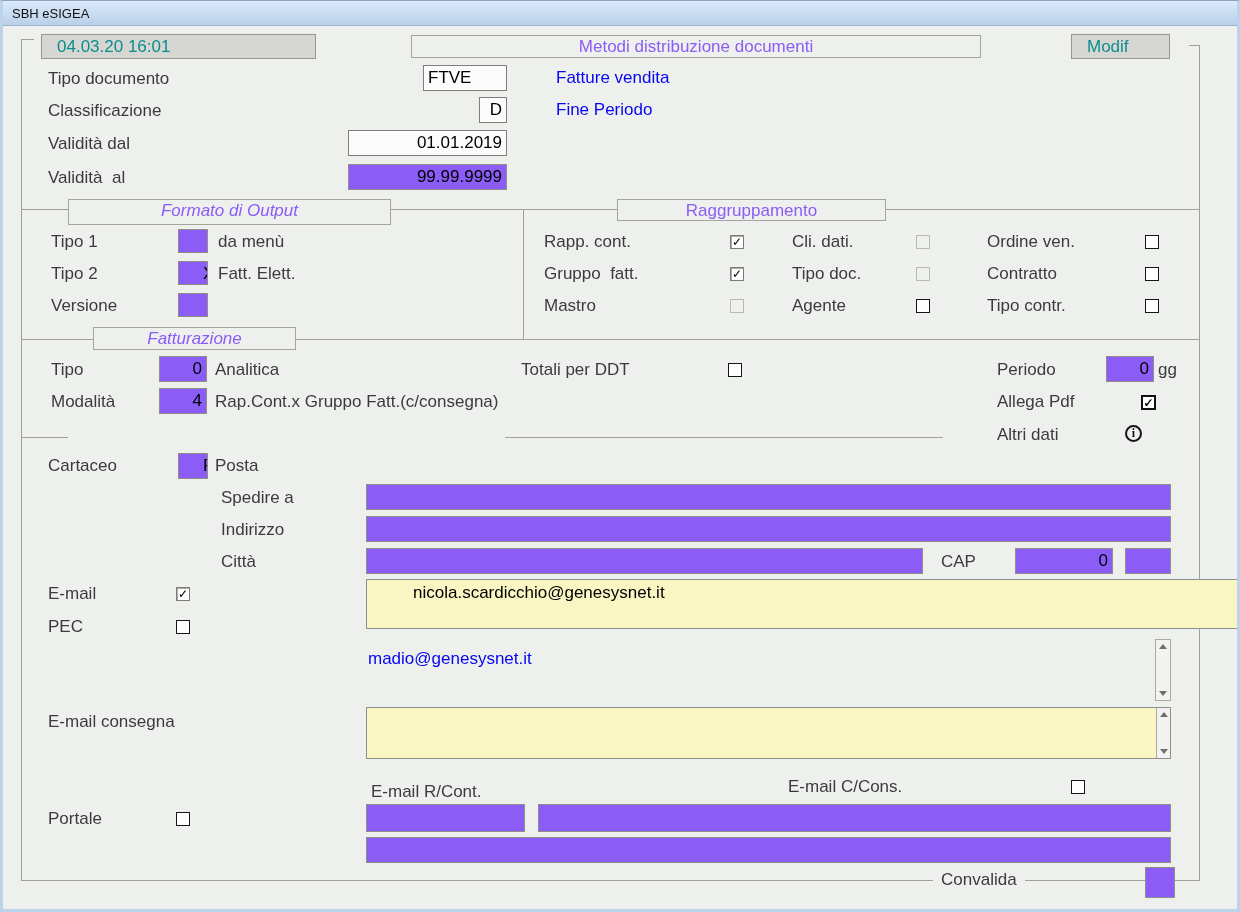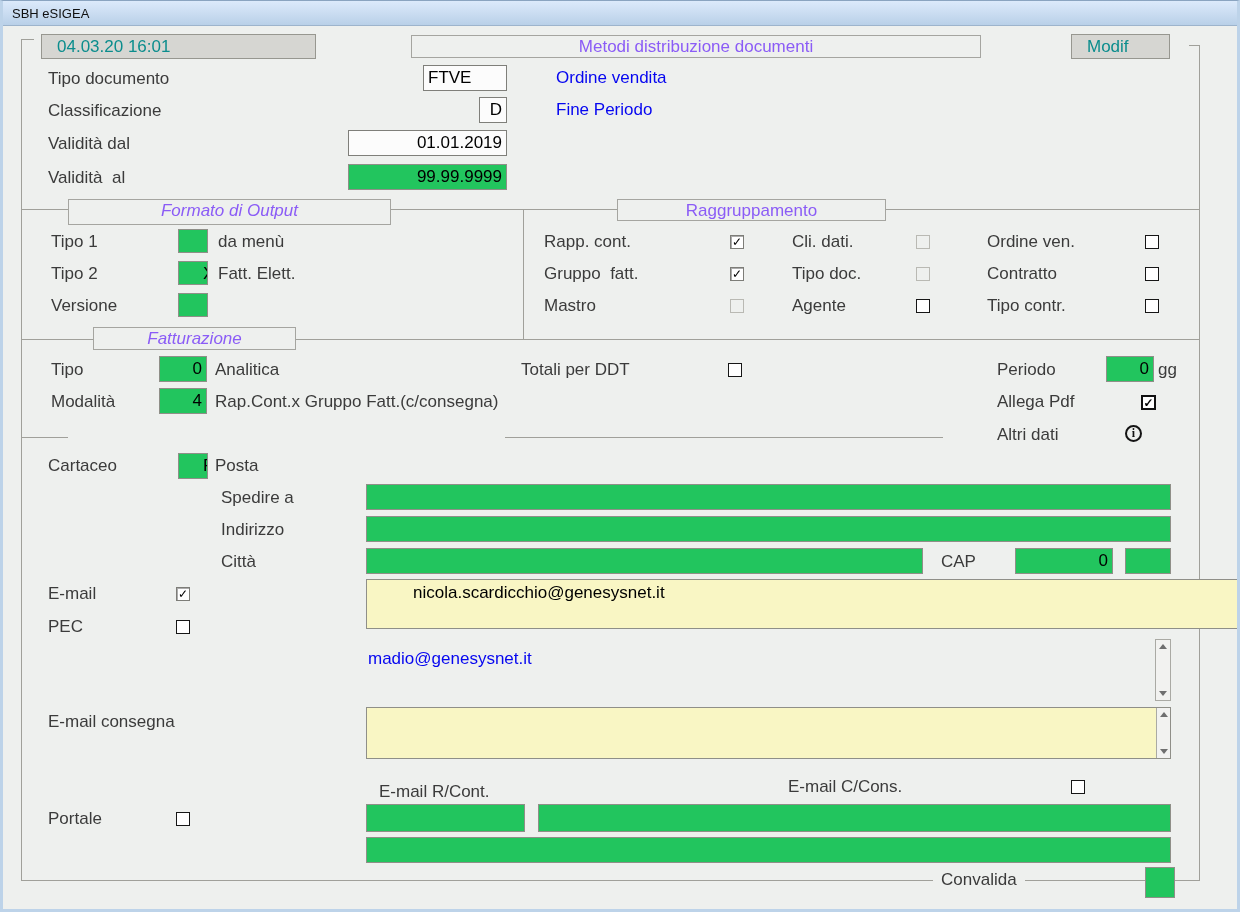--- a/index.html
+++ b/index.html
@@ -23,21 +23,21 @@
   .hdrbox{
     position:absolute;border:1px solid #a5a5a0;background:#eef0ee;z-index:3;
     font-size:17px;color:#8b5cf6;text-align:center;line-height:21px;box-sizing:border-box;white-space:pre;
   }
   .hdrbox.it{font-style:italic;}
   .line{position:absolute;background:#a0a09a;z-index:1;}
   .inp{
     position:absolute;box-sizing:border-box;border:1px solid #7f7f7a;background:#fcfcfc;
     font-size:17px;color:#000;line-height:24px;padding:0 4px;white-space:pre;overflow:hidden;
   }
-  .inp.yel{background:#22c55e;border-color:#8f8f88;padding-left:24px;}
+  .inp.yel{background:#8b5cf6;border-color:#8f8f88;padding-left:24px;}
   .inp.rt{text-align:right;}
   .inp.ctr{text-align:center;}
   .cb{
     position:absolute;width:14px;height:14px;box-sizing:border-box;background:#fff;
     display:flex;align-items:center;justify-content:center;
     font-size:12px;line-height:12px;color:#000;z-index:2;
   }
   .cb.gray{border:1px solid #7d7d78;box-shadow:inset 1px 1px 0 rgba(90,90,90,.5);}
   .cb.dis{border:1px solid #b9b9b3;background:#eef0ee;}
   .cb.blk{border:1px solid #161616;}
@@ -74,21 +74,21 @@
   <div class="graybox" style="left:1068px;top:33px;width:99px;height:25px;">Modif</div>
 
   <div class="line" style="left:18px;top:38px;width:13px;height:1px;"></div>
   <div class="line" style="left:18px;top:38px;width:1px;height:842px;"></div>
   <div class="line" style="left:1186px;top:44px;width:11px;height:1px;"></div>
   <div class="line" style="left:1196px;top:44px;width:1px;height:836px;"></div>
   <div class="line" style="left:18px;top:879px;width:1179px;height:1px;"></div>
 
   <div class="lbl" style="left:45px;top:68px;">Tipo documento</div>
   <div class="inp" style="left:420px;top:64px;width:84px;height:26px;">FTVE</div>
-  <div class="lbl blue" style="left:553px;top:67px;">Ordine vendita</div>
+  <div class="lbl blue" style="left:553px;top:67px;">Fatture vendita</div>
 
   <div class="lbl" style="left:45px;top:100px;">Classificazione</div>
   <div class="inp rt" style="left:476px;top:96px;width:28px;height:26px;">D</div>
   <div class="lbl blue" style="left:553px;top:99px;">Fine Periodo</div>
 
   <div class="lbl" style="left:45px;top:133px;">Validità dal</div>
   <div class="inp rt" style="left:345px;top:129px;width:159px;height:26px;">01.01.2019</div>
 
   <div class="lbl" style="left:45px;top:167px;">Validità  al</div>
   <div class="inp yel rt" style="left:345px;top:163px;width:159px;height:26px;">99.99.9999</div>
@@ -194,21 +194,21 @@
 
   <div class="lbl" style="left:45px;top:711px;">E-mail consegna</div>
   <div class="areabox" style="left:363px;top:706px;width:805px;height:52px;">
     <div class="areatxt"></div>
     <div class="sbar">
       <div class="arr up"></div>
       <div class="arr dn"></div>
     </div>
   </div>
 
-  <div class="lbl" style="left:368px;top:781px;margin-left:8px;">E-mail R/Cont.</div>
+  <div class="lbl" style="left:368px;top:781px;">E-mail R/Cont.</div>
   <div class="lbl" style="left:785px;top:776px;">E-mail C/Cons.</div>
   <div class="cb blk" style="left:1068px;top:779px;"></div>
 
   <div class="lbl" style="left:45px;top:808px;">Portale</div>
   <div class="cb blk" style="left:173px;top:811px;"></div>
   <div class="inp yel" style="left:363px;top:803px;width:159px;height:28px;"></div>
   <div class="inp yel" style="left:535px;top:803px;width:633px;height:28px;"></div>
 
   <div class="inp yel" style="left:363px;top:836px;width:805px;height:26px;"></div>
 

